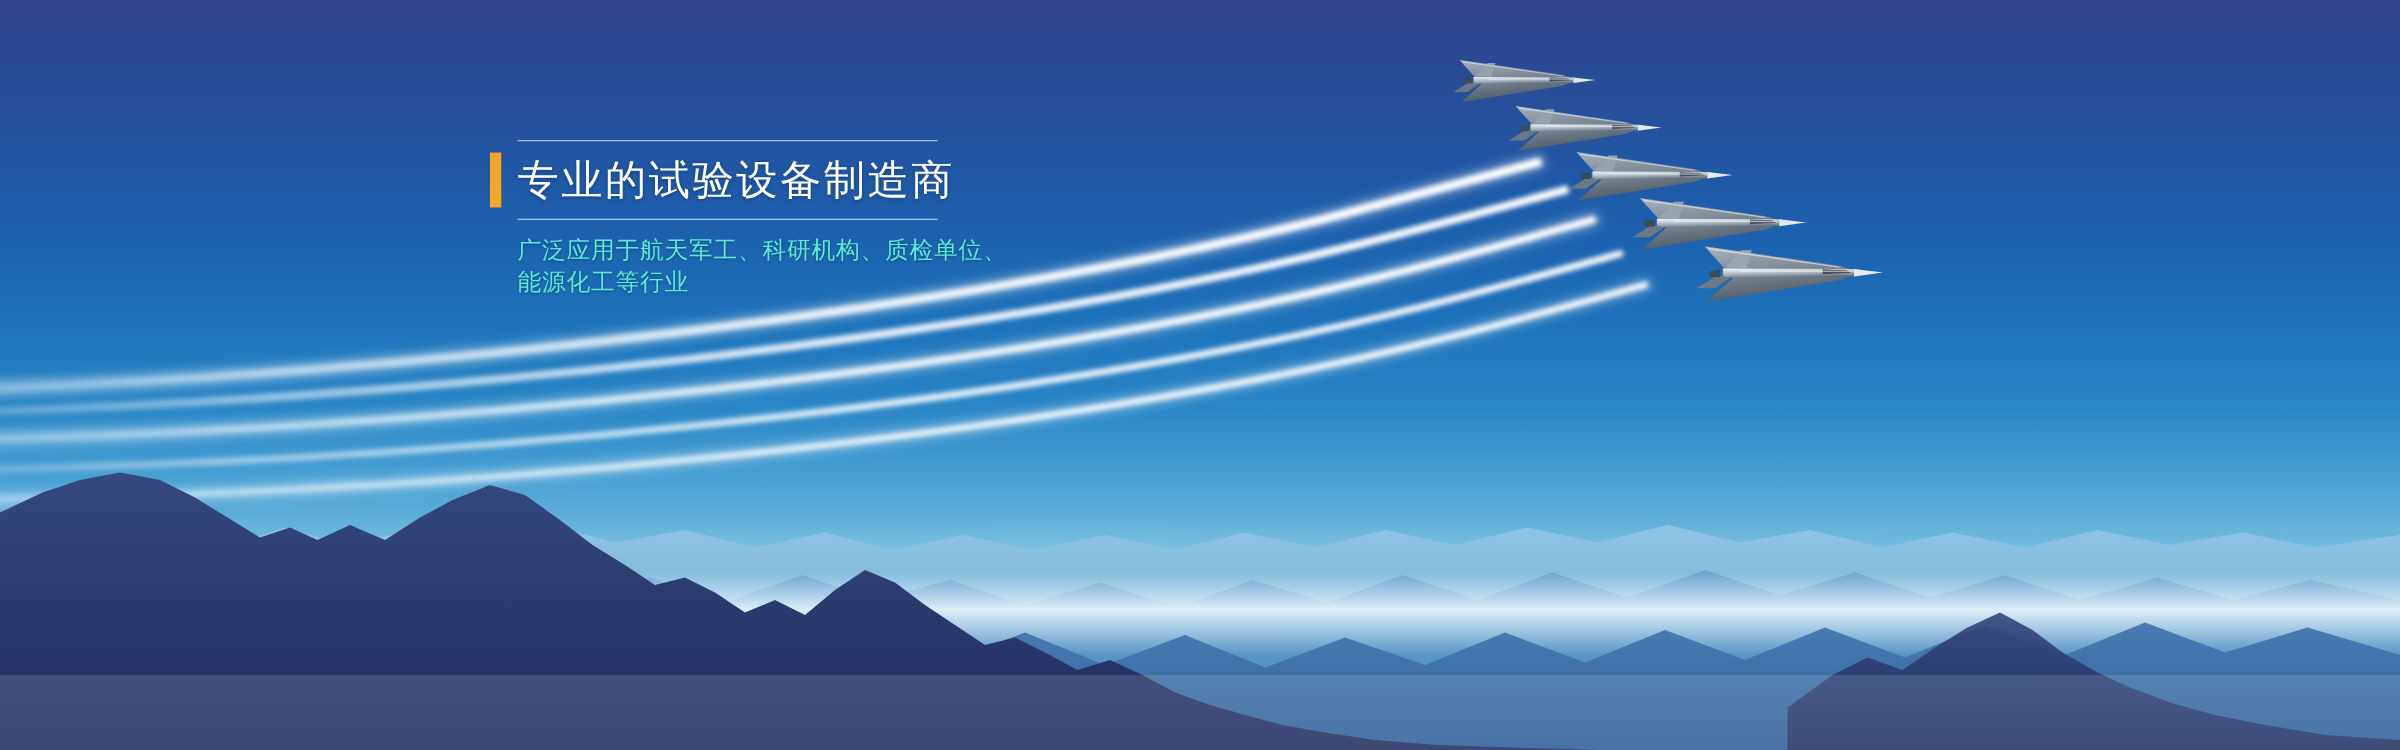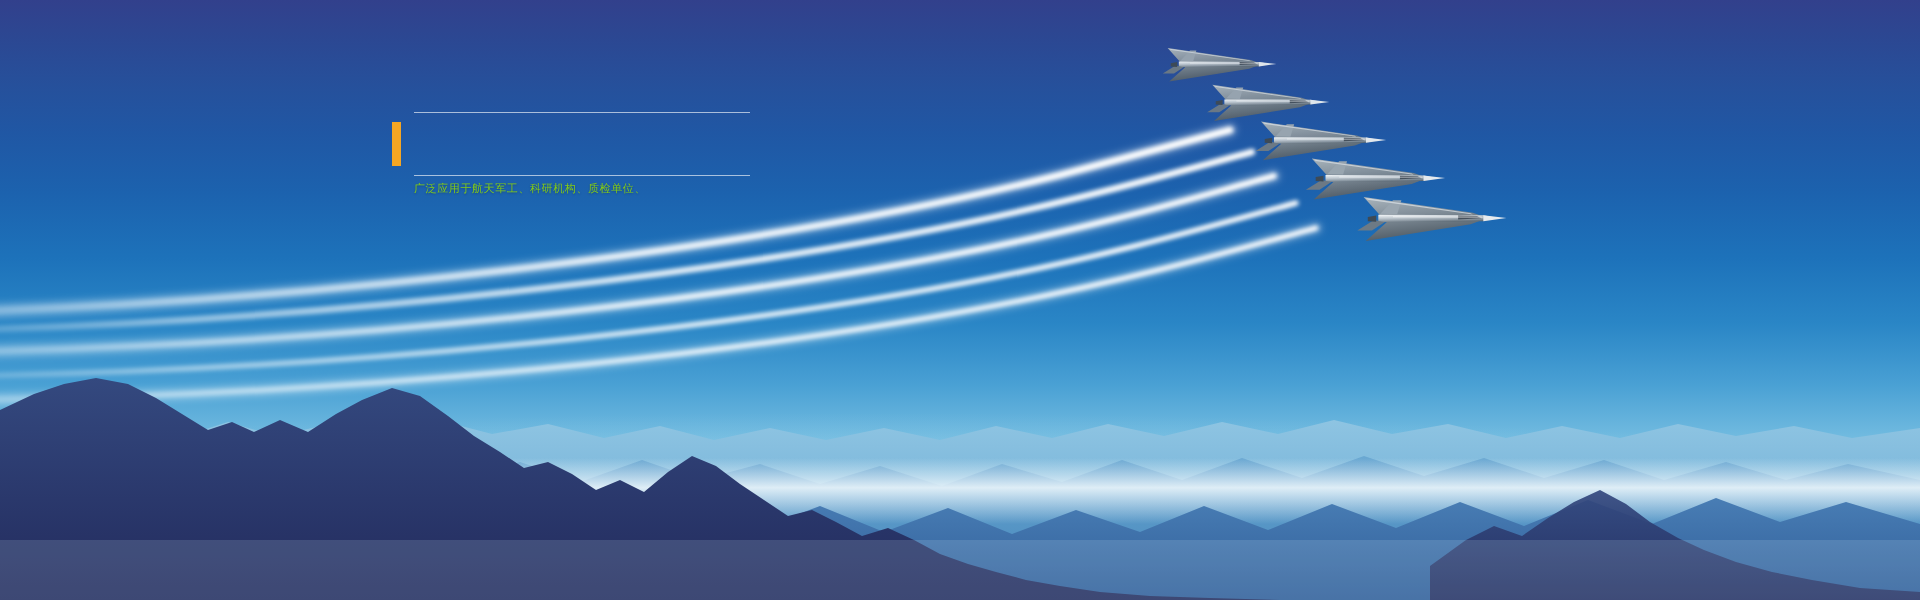--- a/index.html
+++ b/index.html
@@ -61,22 +61,22 @@
   .title-row { display:flex; align-items:center; }
   .accent-bar {
     width:9px; height:44px; background:#f5a623; flex:none; margin-right:13px;
   }
   .title {
     color:#ffffff; font-size:33px; line-height:44px; letter-spacing:2px;
     font-weight:400; white-space:nowrap;
     text-shadow:0 1px 3px rgba(0,30,80,0.45);
   }
   .subtitle {
-    margin-left:22px; margin-top:0;
-    color:#84cc16; font-size:11px; line-height:25.5px; letter-spacing:0.6px;
+    margin-left:22px; margin-top:12px;
+    color:#5eead4; font-size:19px; line-height:25.5px; letter-spacing:0.6px;
     white-space:nowrap;
     text-shadow:0 1px 2px rgba(0,30,80,0.40);
   }
 </style>
 </head>
 <body>
 
 <div id="banner">
 
   <div class="sky"></div>
@@ -228,23 +228,25 @@
       <rect x="0" y="200" width="1920" height="60" fill="#cfe8f5" opacity="0.16"></rect>
     </svg>
   </div>
 
   <div class="textblock">
 
     <div class="rule top"></div>
 
     <div class="title-row">
       <span class="accent-bar"></span>
+      <span class="title">专业的试验设备制造商</span>
     </div>
 
     <div class="rule bottom"></div>
 
     <div class="subtitle">
       <div>广泛应用于航天军工、科研机构、质检单位、</div>
+      <div>能源化工等行业</div>
     </div>
 
   </div>
 
 </div>
 
 </body></html>

